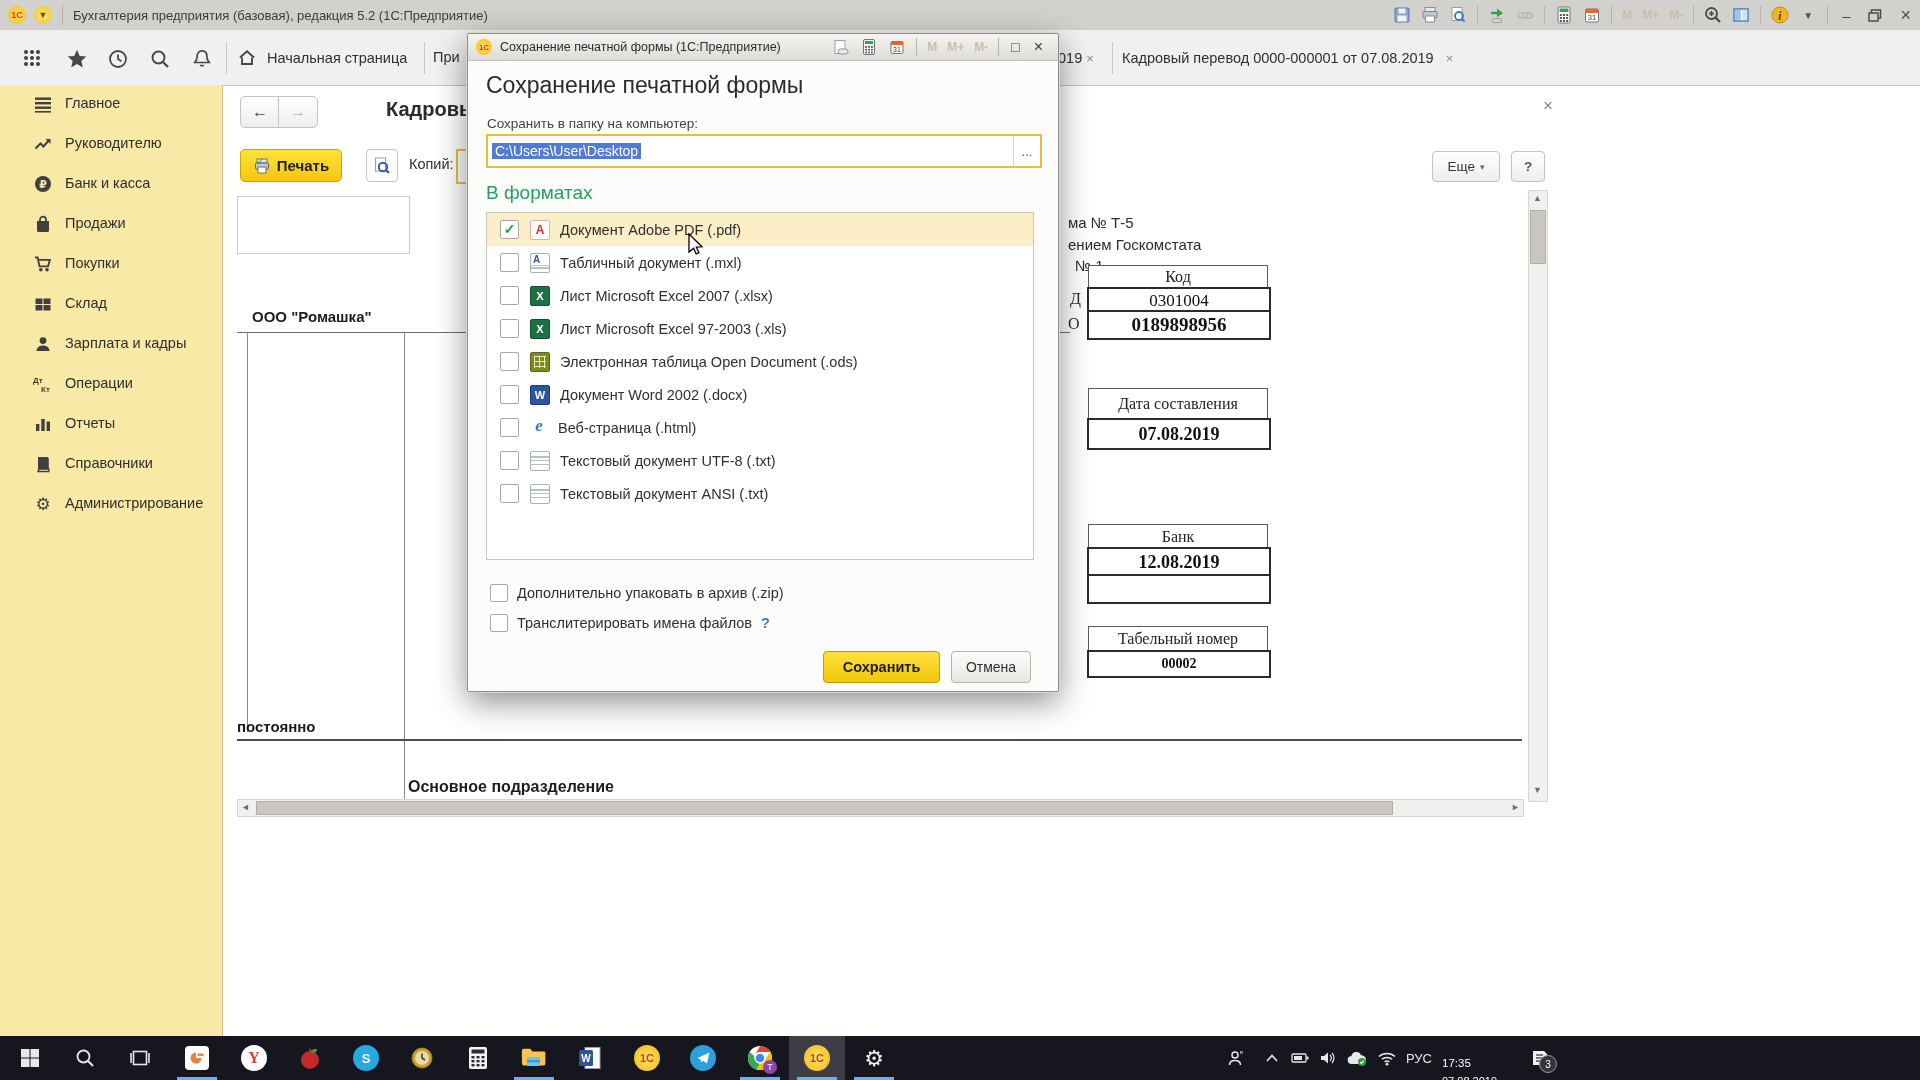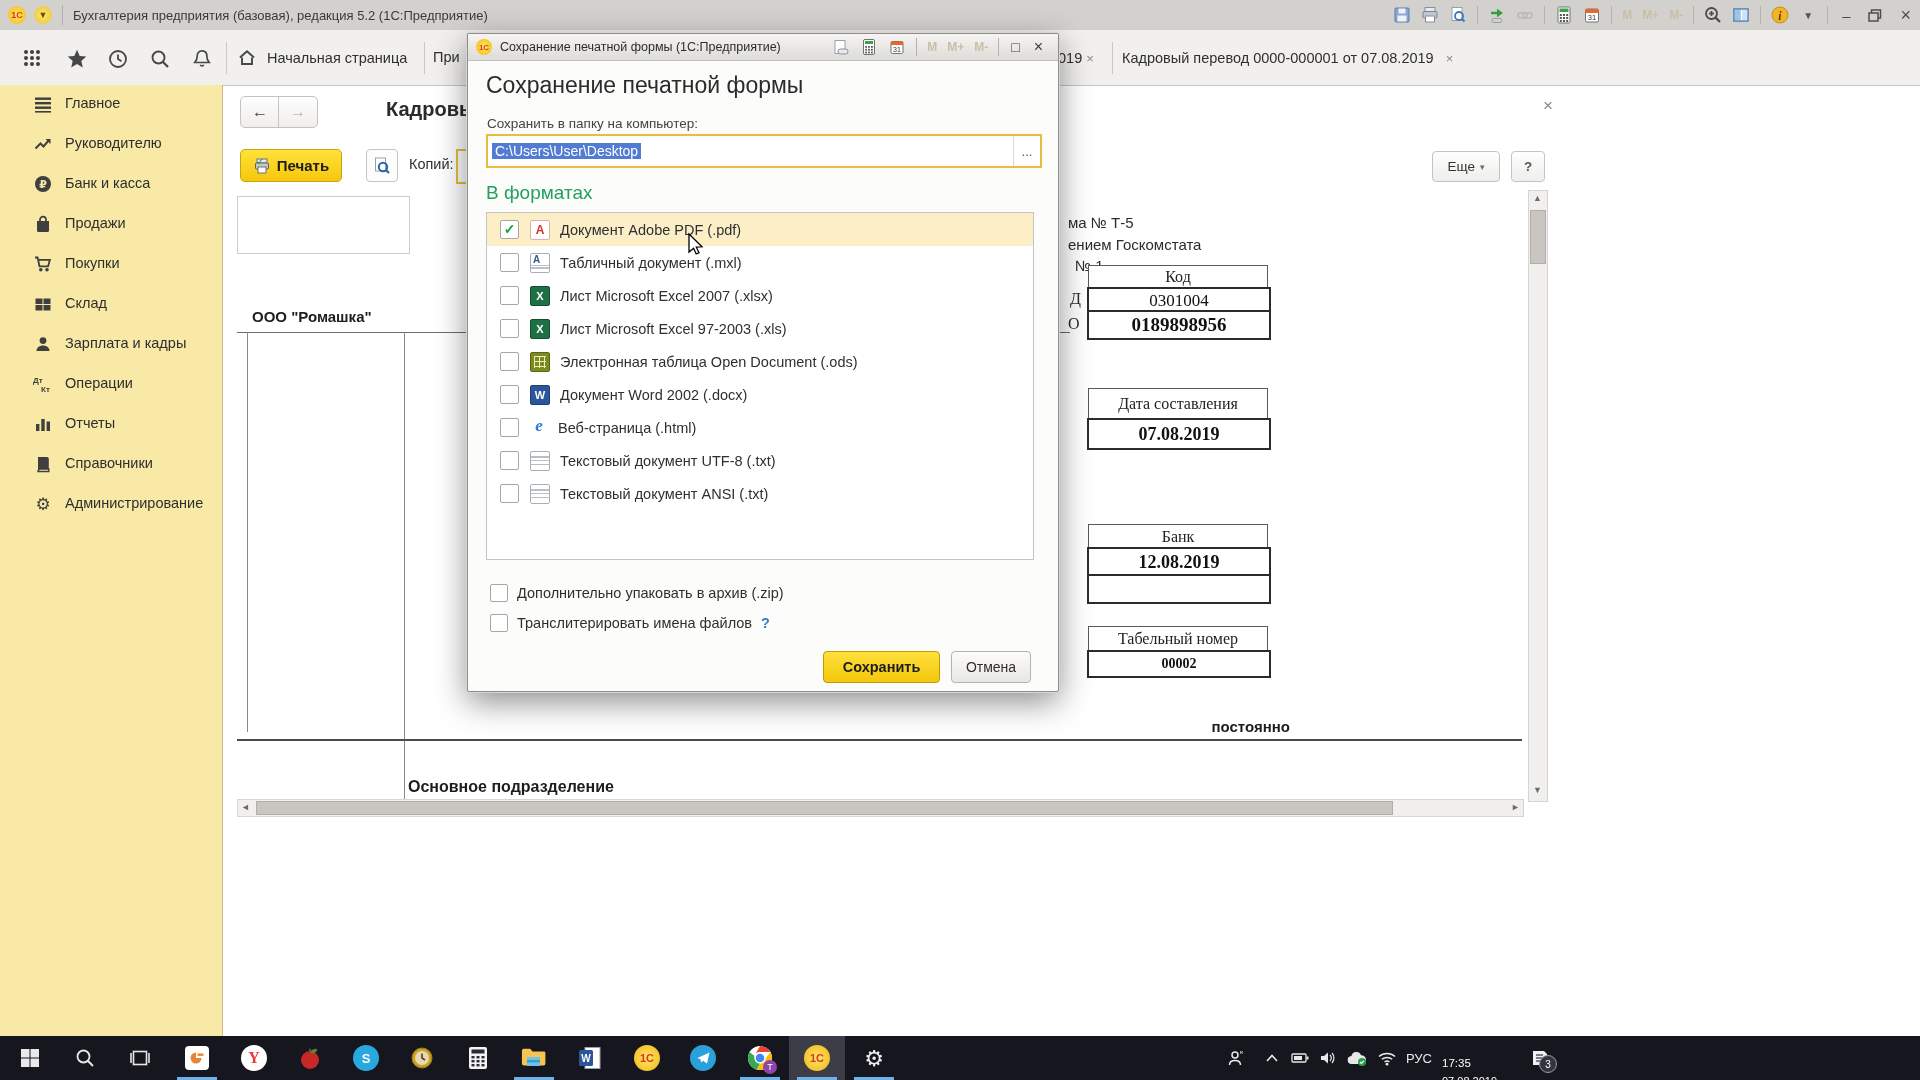--- a/index.html
+++ b/index.html
@@ -456,21 +456,21 @@
   <div class="cellh" style="left:865px;top:302px;width:178px;height:30px">Дата составления</div>
   <div class="cellv" style="left:864px;top:332px;width:180px;height:28px;font-weight:bold;font-size:18px">07.08.2019</div>
 
   <div class="cellh" style="left:865px;top:438px;width:178px;height:23px">Банк</div>
   <div class="cellv" style="left:864px;top:461px;width:180px;height:27px;font-weight:bold;font-size:18px">12.08.2019</div>
   <div class="cellv" style="left:864px;top:488px;width:180px;height:26px"></div>
 
   <div class="cellh" style="left:865px;top:540px;width:178px;height:24px">Табельный номер</div>
   <div class="cellv" style="left:864px;top:564px;width:180px;height:24px;font-weight:bold;font-size:14px">00002</div>
 
-  <div class="abs" style="left:14px;top:632px;width:1053px;text-align:right;font-size:15px;font-weight:bold;color:#1d1d1d">постоянно</div>
+  <div class="abs" style="left:14px;top:632px;width:1053px;text-align:left;font-size:15px;font-weight:bold;color:#1d1d1d">постоянно</div>
   <div class="hline" style="left:14px;top:653px;width:1285px;height:2px;background:#4c4c4c"></div>
   <div class="abs" style="left:185px;top:692px;font-size:16px;font-weight:bold;color:#1d1d1d">Основное подразделение</div>
 
   <div class="sb-track" style="left:1305px;top:104px;width:18px;height:610px"></div>
   <span class="sb-arrow" style="left:1310px;top:108px">▲</span>
   <div class="sb-thumb" style="left:1307px;top:124px;width:14px;height:52px"></div>
   <span class="sb-arrow" style="left:1310px;top:700px">▼</span>
 
   <div class="sb-track" style="left:14px;top:713px;width:1285px;height:16px"></div>
   <span class="sb-arrow" style="left:18px;top:717px">◄</span>

